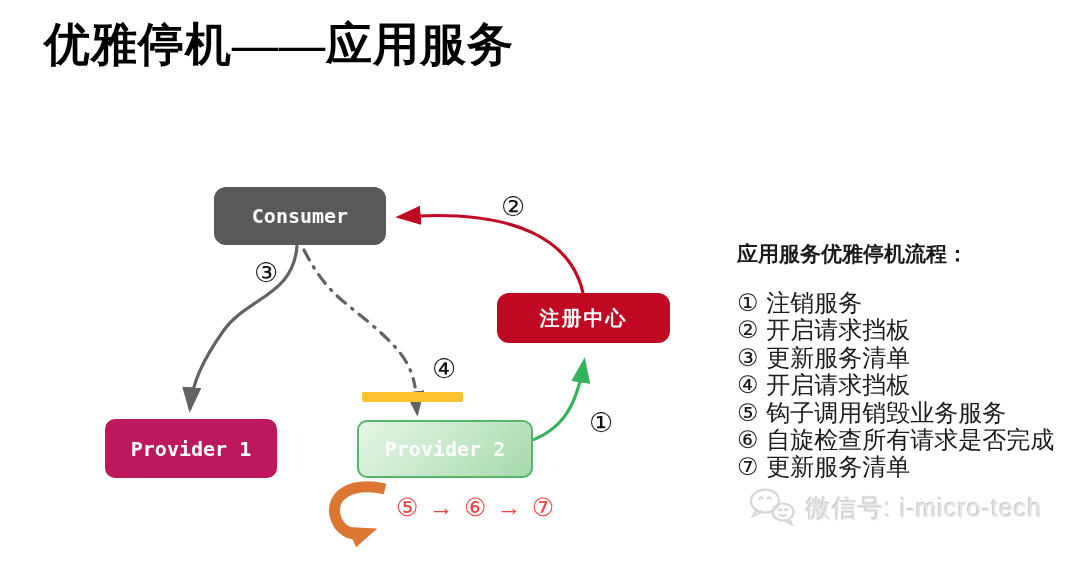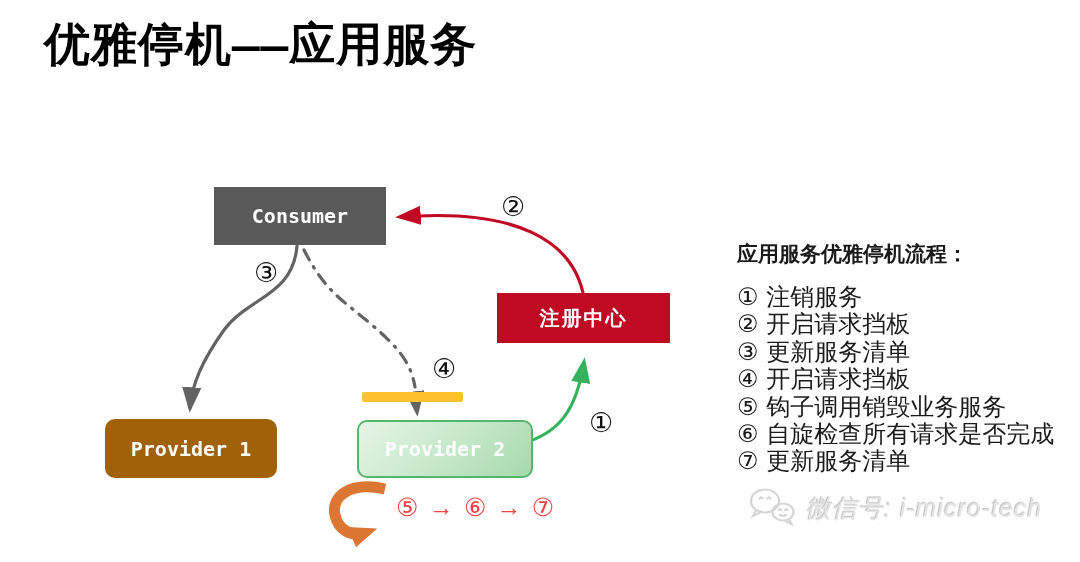--- a/index.html
+++ b/index.html
@@ -9,21 +9,21 @@
     width: 1080px;
     height: 562px;
     background: #ffffff;
     overflow: hidden;
     font-family: "Liberation Sans", sans-serif;
   }
   .page-title {
     position: absolute;
     left: 44px;
     top: 14px;
-    font-family: Liberation Mono, monospace;
+    font-family: Liberation Serif, serif;
     font-weight: 700;
     font-size: 46px;
     letter-spacing: 1px;
     color: #000000;
     white-space: nowrap;
   }
   .overlay {
     position: absolute;
     left: 0; top: 0;
     width: 1080px; height: 562px;
@@ -31,26 +31,26 @@
   }
   .node {
     position: absolute;
     display: flex;
     align-items: center;
     justify-content: center;
     font-family: "DejaVu Sans Mono", "Liberation Mono", monospace;
     font-weight: 600;
     font-size: 20px;
     color: #ffffff;
-    border-radius: 0;
+    border-radius: 12px;
   }
   .node-consumer  { left: 214px; top: 187px; width: 172px; height: 58px; background: #595959; }
   .node-registry  { left: 497px; top: 293px; width: 173px; height: 50px; background: #C00A23;
                     font-family: "Liberation Sans", sans-serif; letter-spacing: 2px; }
-  .node-provider1 { left: 105px; top: 419px; width: 172px; height: 59px; background: #a16207; border-radius: 10px; }
+  .node-provider1 { left: 105px; top: 419px; width: 172px; height: 59px; background: #be185d; border-radius: 10px; }
   .node-provider2 { left: 333px; top: 420px; width: 176px; height: 58px;
                     background: linear-gradient(135deg, #e6f5e6 0%, #c4e7c8 55%, #a6d9ab 100%);
                     border: 2px solid #54B66B; border-radius: 10px;
                     color: rgba(255,255,255,0.95); margin-left: 24px; }
   .barrier {
     position: absolute;
     left: 362px; top: 392px;
     width: 101px; height: 10px;
     background: #FFC12E;
     border-radius: 2px;
@@ -77,21 +77,21 @@
     white-space: nowrap;
   }
   .legend {
     position: absolute;
     left: 737px; top: 240px;
     color: #1a1a1a;
   }
   .legend-header {
     font-size: 21px;
     font-weight: 700;
-    margin-bottom: 16px;
+    margin-bottom: 22px;
     white-space: nowrap;
   }
   .legend-list { list-style: none; }
   .legend-list li {
     font-family: "DejaVu Sans", "Liberation Sans", sans-serif;
     font-size: 24px;
     line-height: 27.4px;
     white-space: nowrap;
   }
   .watermark {
@@ -100,21 +100,20 @@
     display: flex;
     align-items: center;
     gap: 8px;
   }
   .watermark-text {
     font-size: 25px;
     color: #e4e4e4;
     text-shadow: -1px -1px 1px #bfbfbf, 1px 1px 0 #ffffff;
     letter-spacing: 1px;
     white-space: nowrap;
-    font-style: italic;
   }
 </style>
 </head>
 <body>
 
 <div class="canvas">
 
   <h1 class="page-title">优雅停机——应用服务</h1>
 
   <svg class="overlay" viewBox="0 0 1080 562">

